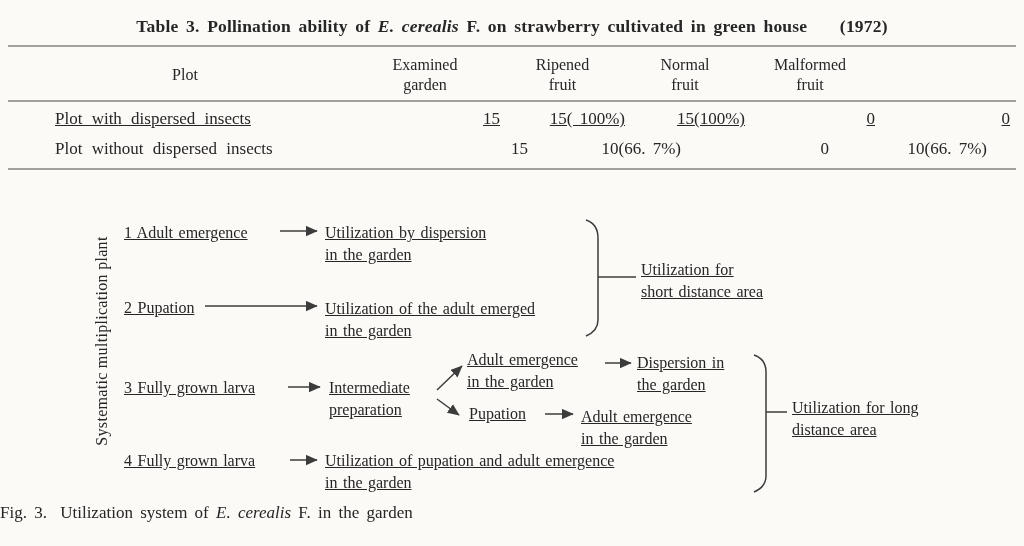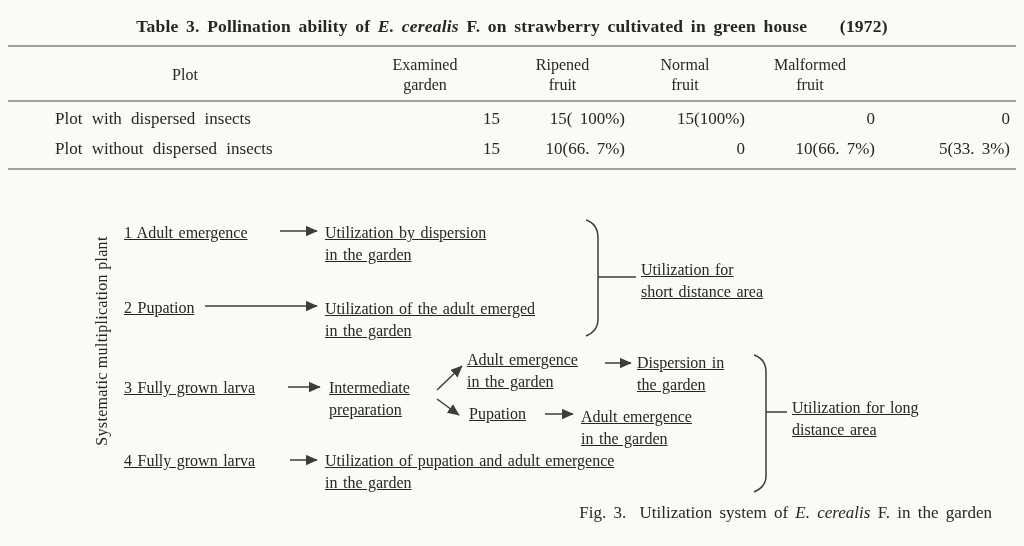--- a/index.html
+++ b/index.html
@@ -21,36 +21,36 @@
   .rule.top{top:45px;}
   .rule.mid{top:100px;}
   .rule.bot{top:168px;}
   .tgrid{
     position:absolute;left:20px;width:990px;display:grid;
     grid-template-columns:330px 150px 125px 120px 130px 135px;
   }
   .thead{top:50px;height:50px;align-items:center;font-size:16px;}
   .th{text-align:center;white-space:pre-line;line-height:1.25;word-spacing:2px;}
   .trow{height:26px;align-items:center;font-size:17px;}
-  .trow1{top:106px;}
-  .trow2{top:136px;}
+  .trow1{top:106px;text-decoration:underline;}
+  .trow2{top:136px;gap:28px;}
   .td{text-align:right;white-space:pre;word-spacing:3px;}
   .td.plotcell{text-align:left;padding-left:35px;word-spacing:5px;}
   
   .dtext{
     position:absolute;font-size:16px;line-height:1.38;
     white-space:pre-line;word-spacing:1.5px;text-decoration:underline;
   }
   .side-label{
     position:absolute;left:-20px;top:332px;width:244px;text-align:center;
     transform:rotate(-90deg);transform-origin:center;font-size:16px;letter-spacing:.3px;
   }
   svg.overlay{position:absolute;left:0;top:0;width:1024px;height:546px;pointer-events:none;}
   .fig-caption{
-    position:absolute;top:503px;left:0;width:992px;text-align:right;
+    position:absolute;top:503px;left:0;width:992px;text-align:left;
     font-size:17px;word-spacing:3px;
   }
   .fig-caption .italic{font-style:italic;}
 </style>
 </head>
 <body>
 
 <div class="table-title">
   <span>Table 3.</span>
   <span style="margin-left:0">Pollination ability of</span>

